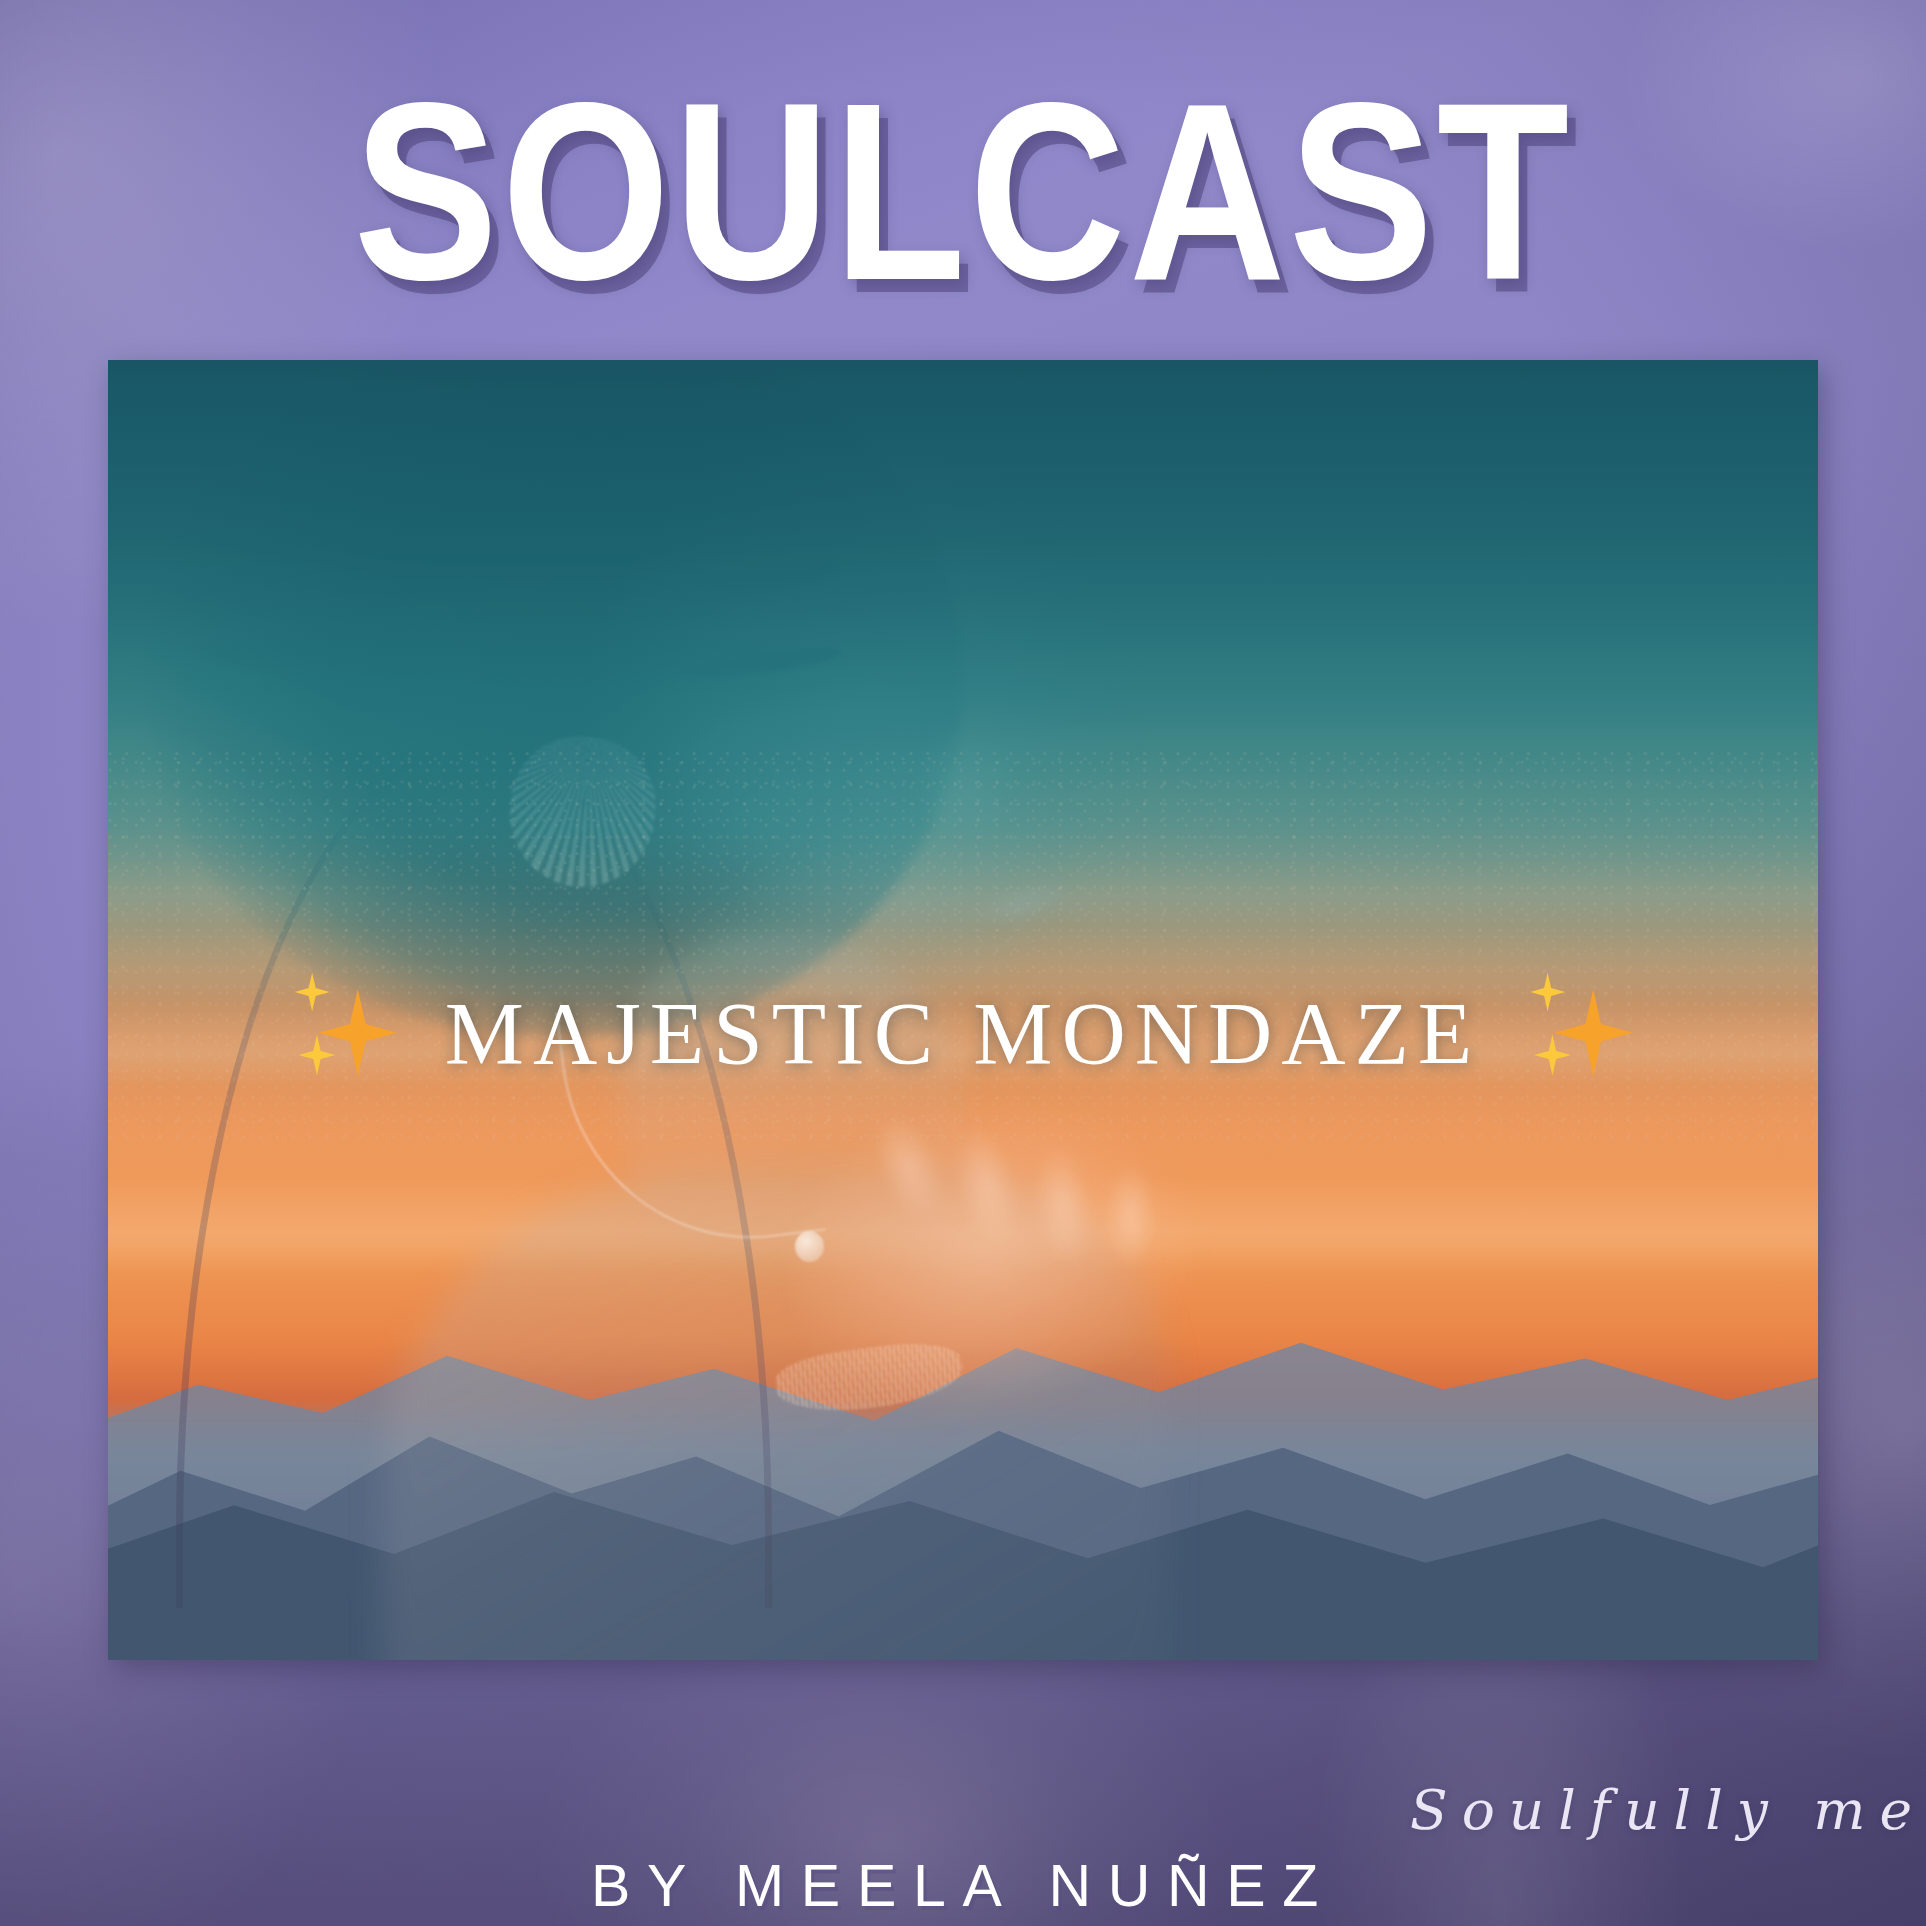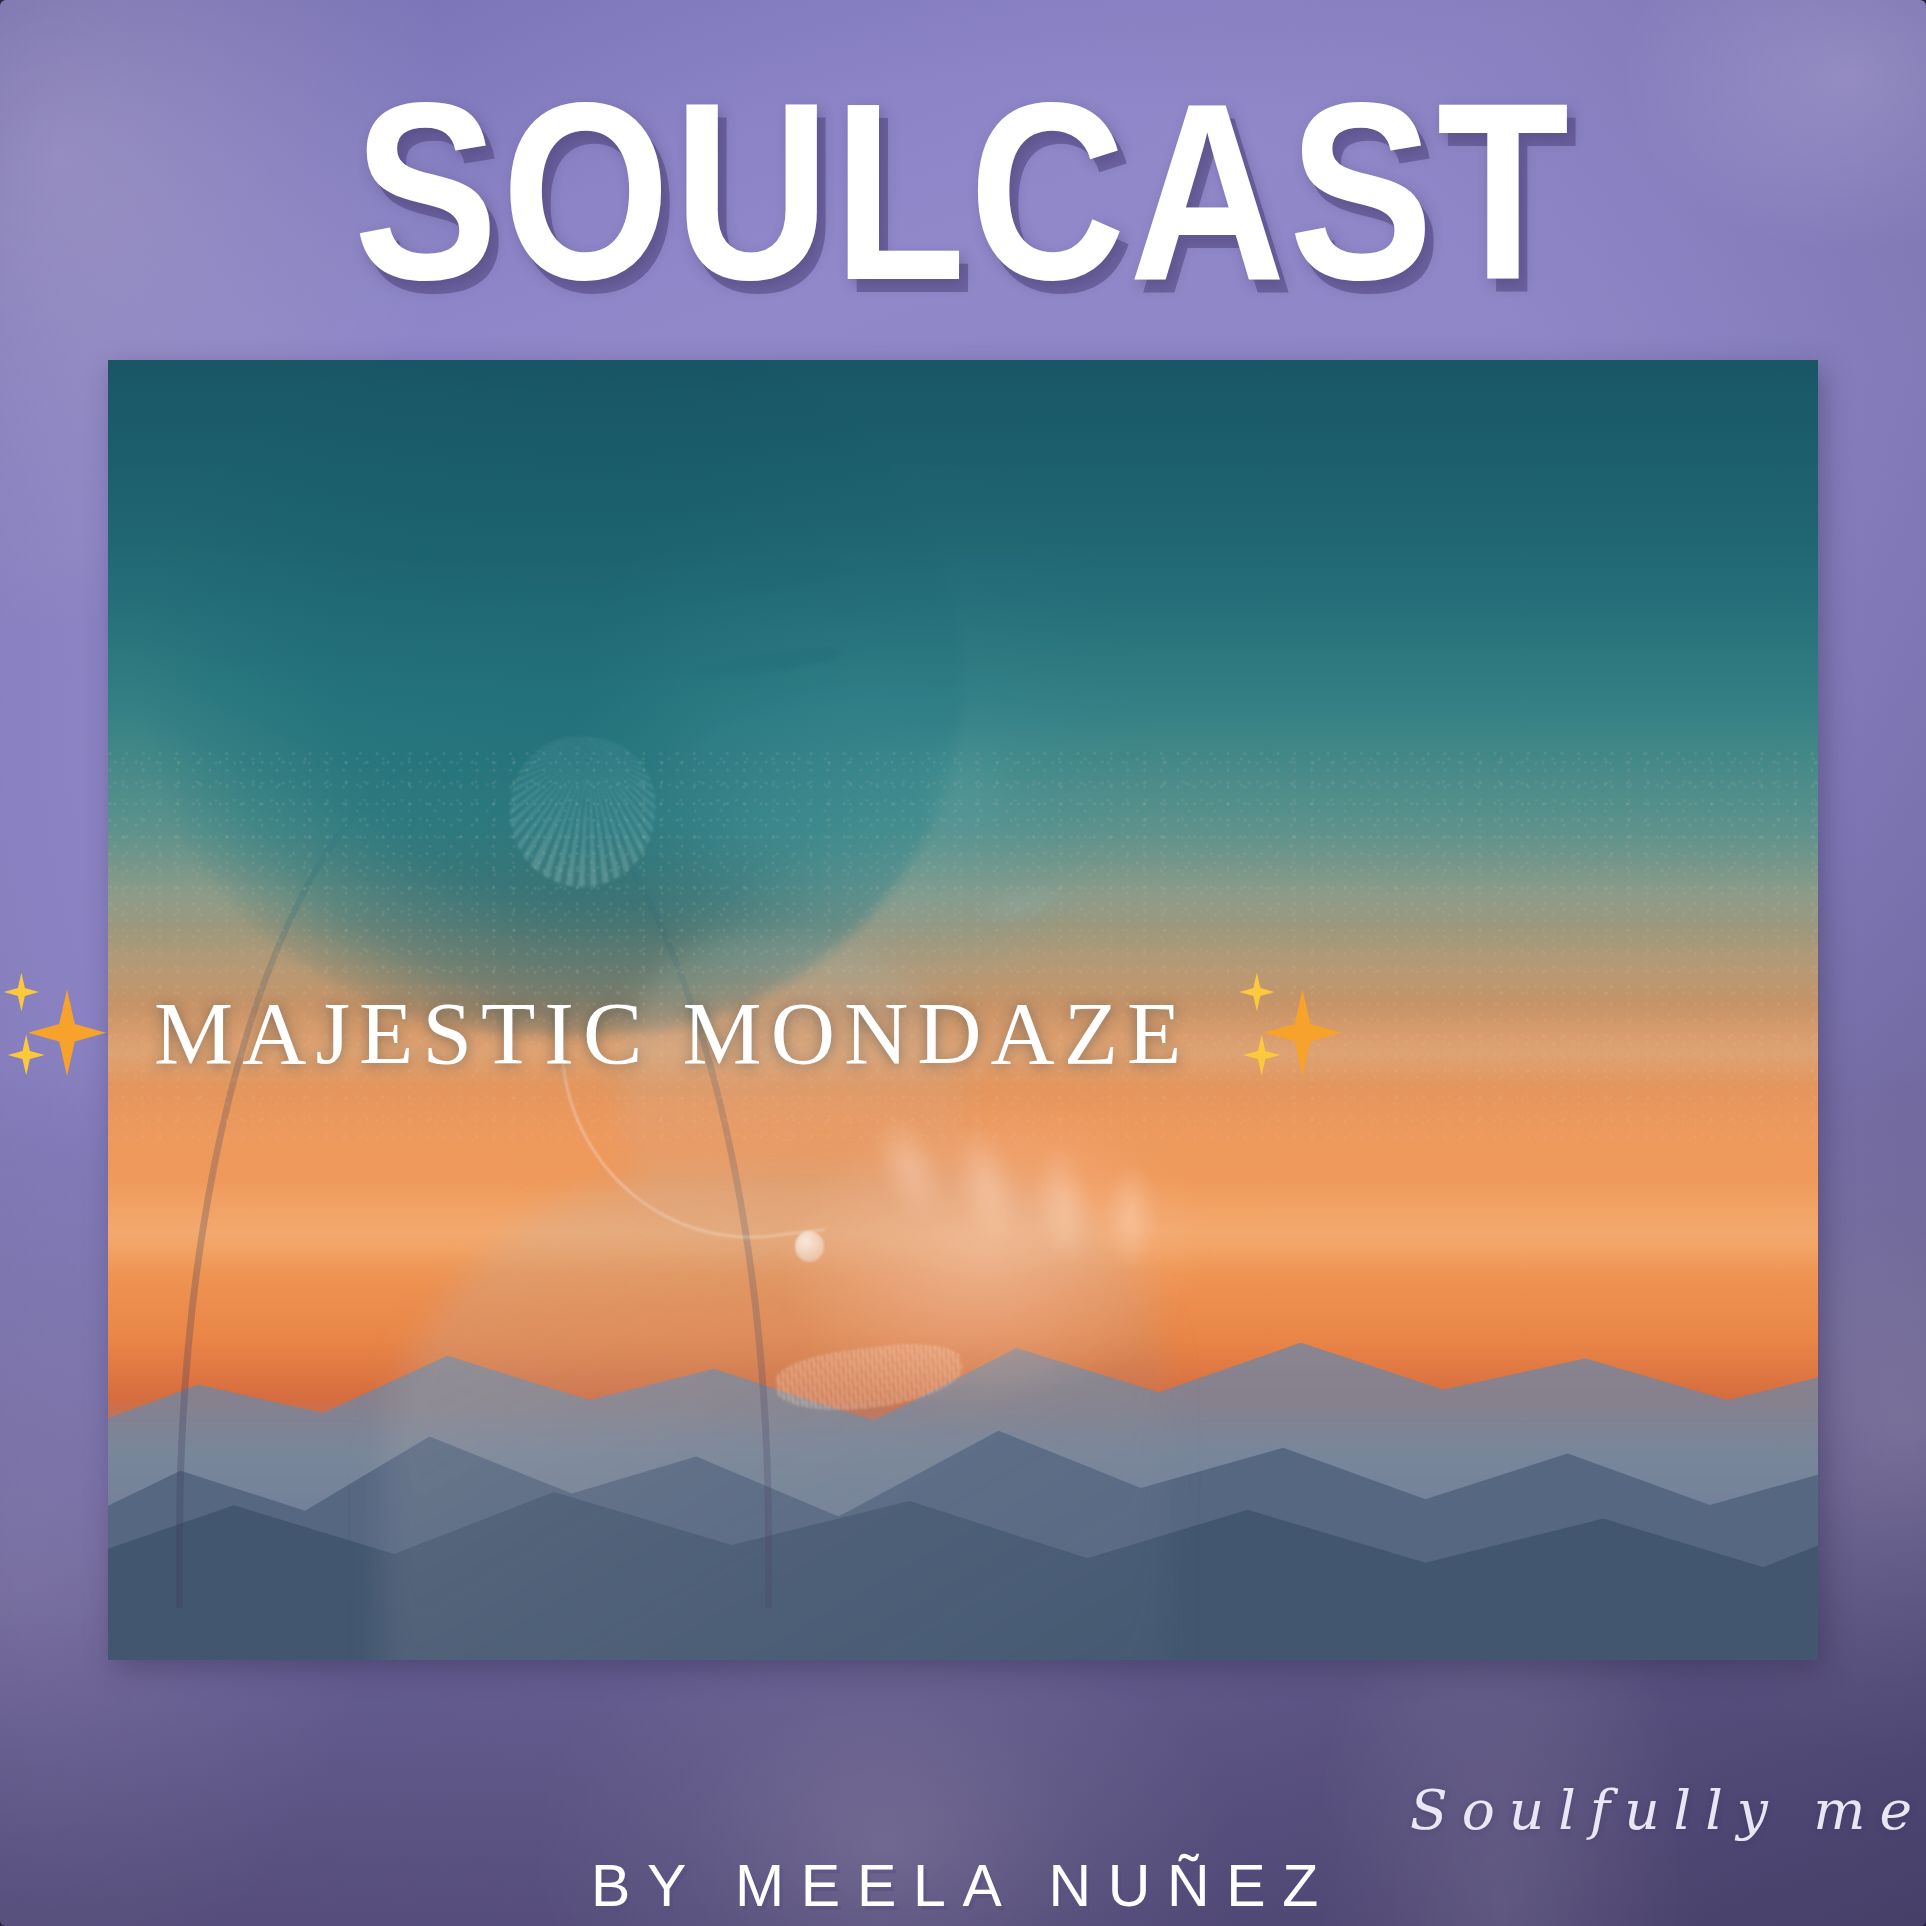--- a/index.html
+++ b/index.html
@@ -11,21 +11,20 @@
     font-family: "Liberation Sans", sans-serif;
   }
 
   
   .cover {
     position: relative;
     width: 1926px;
     height: 1926px;
     overflow: hidden;
     background: #0f172a;
-    border-radius: 6px;
   }
 
   
   .bg-base {
     position: absolute;
     inset: 0;
     background:
       linear-gradient(160deg,
         #7a73bb 0%,
         #8b83c7 22%,
@@ -441,20 +440,21 @@
 
   
   .episode-row {
     position: absolute;
     left: 0;
     right: 0;
     top: 966px;
     height: 135px;
     display: flex;
     align-items: center;
+    justify-content: center;
     gap: 45px;
     z-index: 8;
   }
   .episode-title {
     font-family: "Liberation Serif", "DejaVu Serif", serif;
     font-weight: 400;
     font-size: 89px;
     letter-spacing: 9px;
     color: #ffffff;
     white-space: nowrap;

